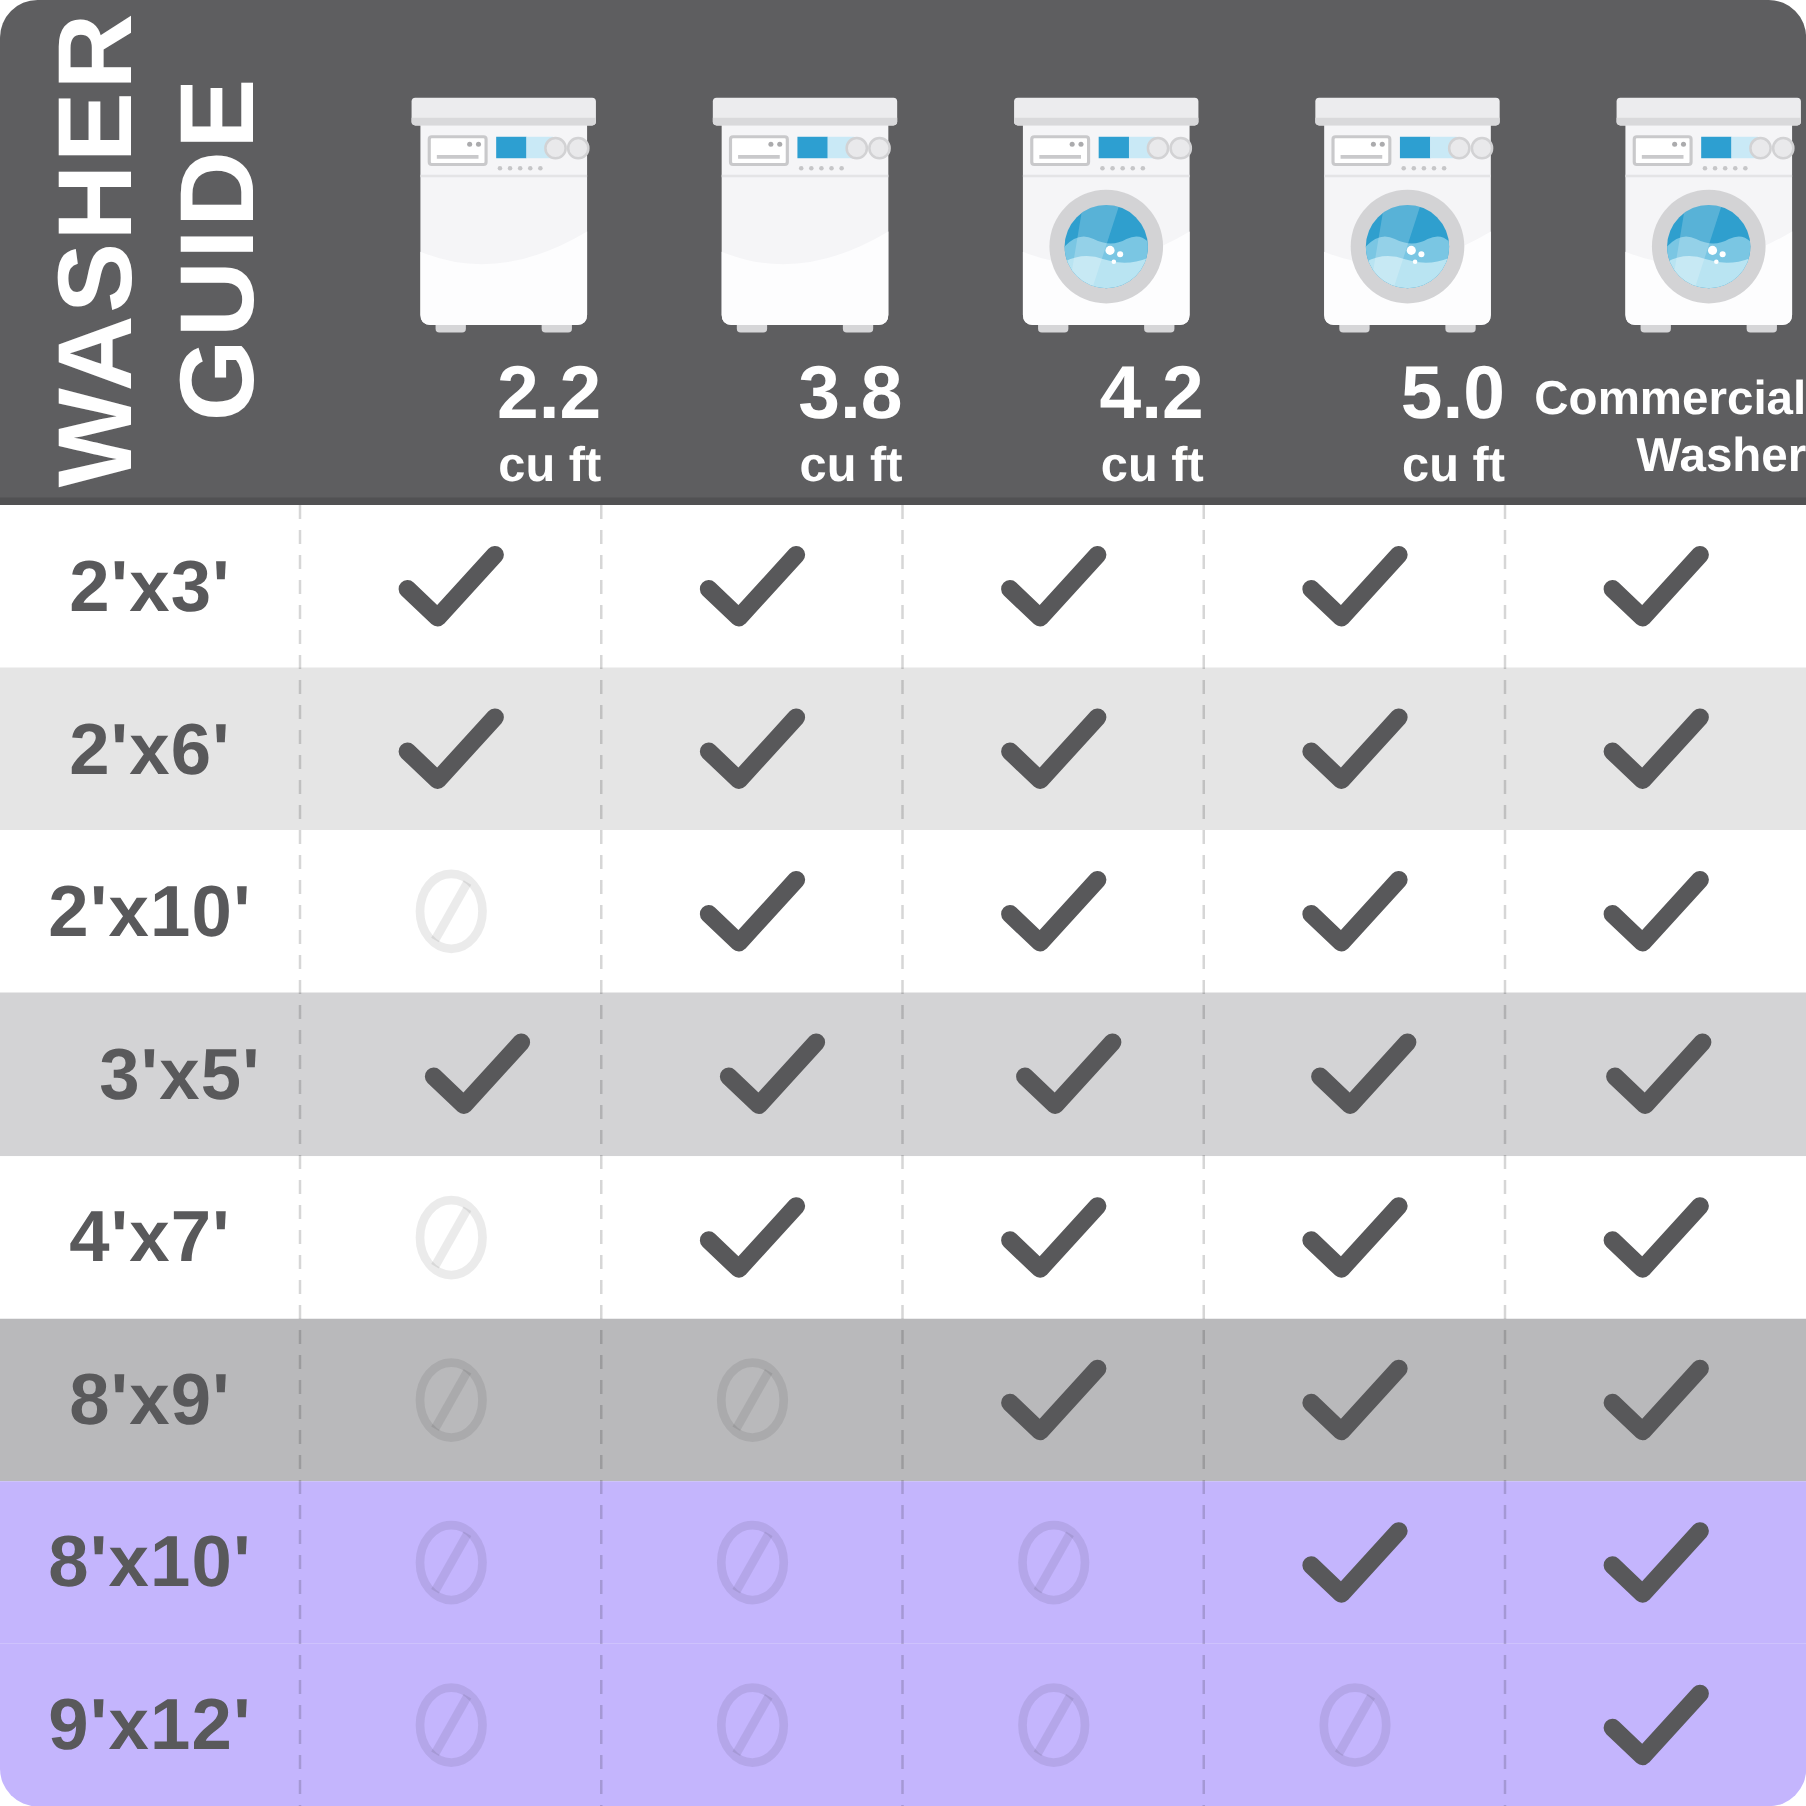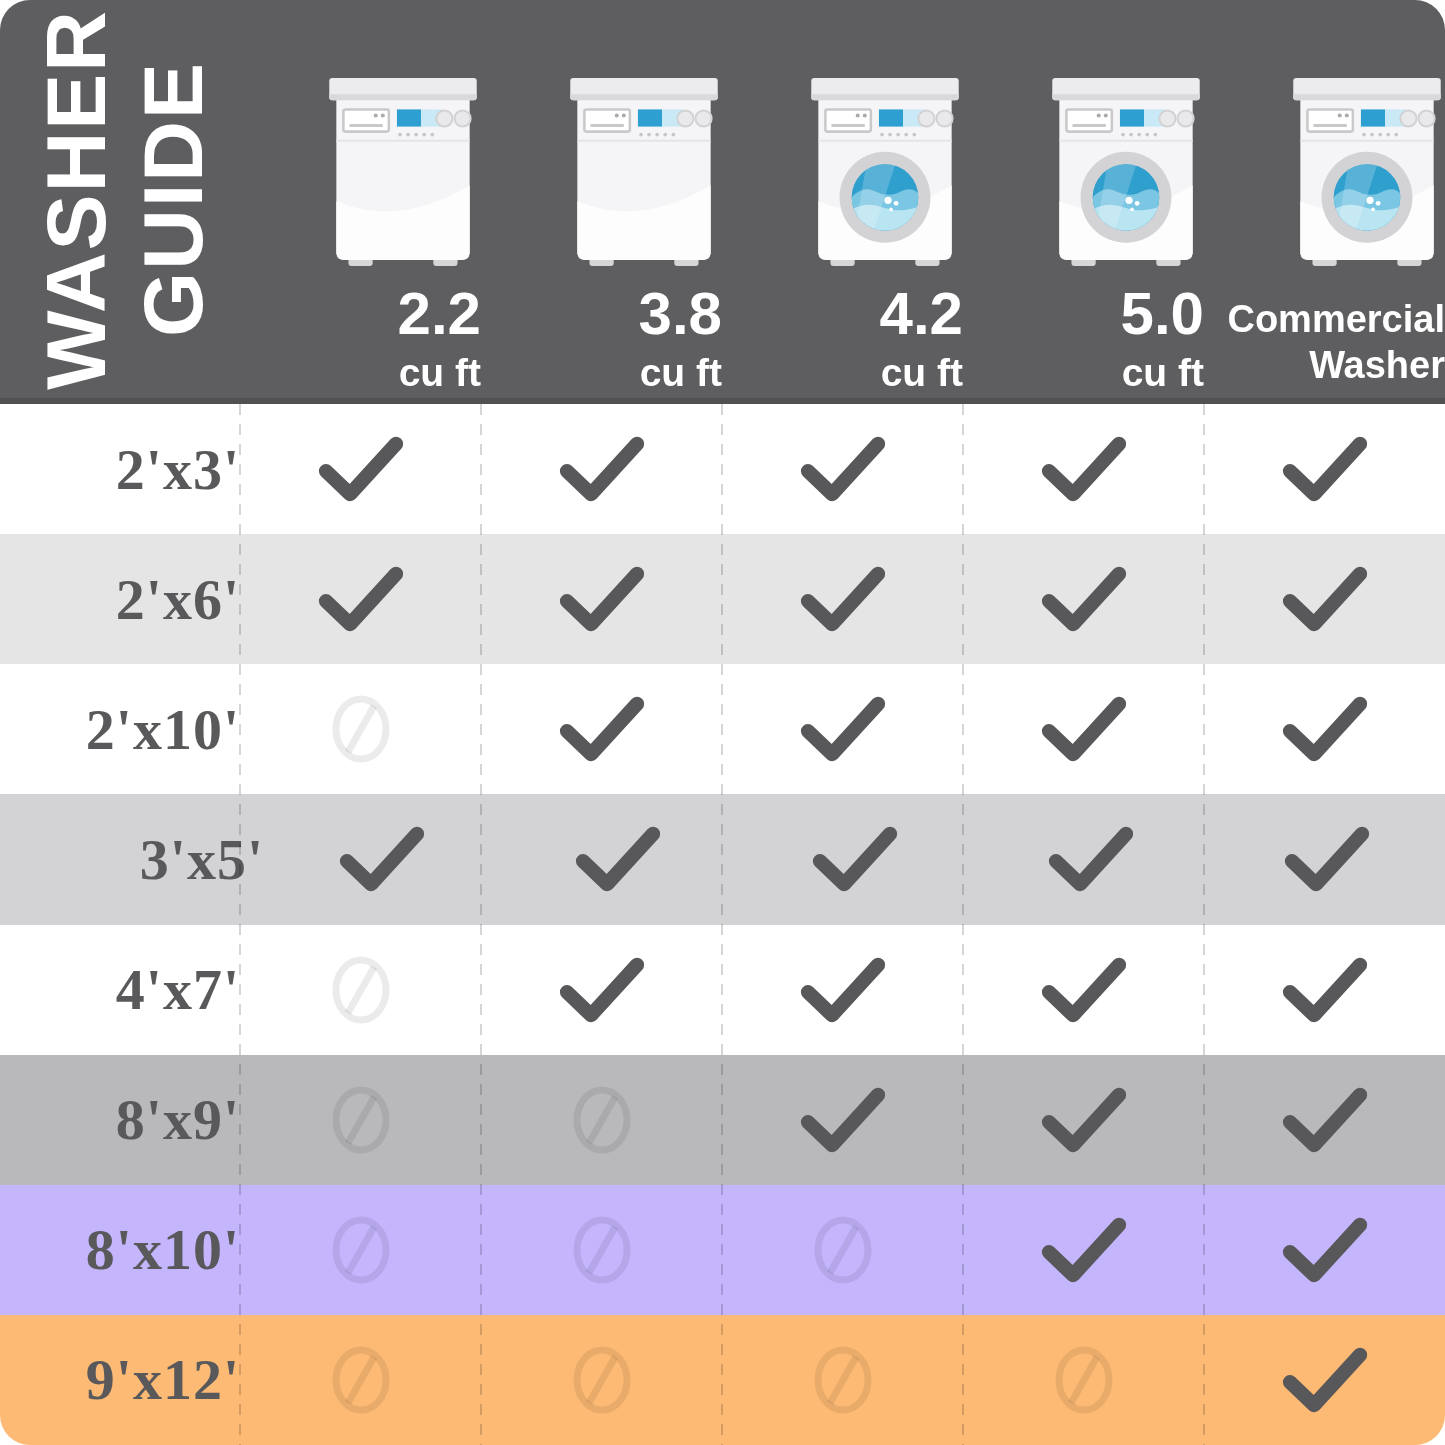--- a/index.html
+++ b/index.html
@@ -15,21 +15,21 @@
   .cap{color:#ffffff;font-weight:700;font-size:60px;line-height:1;margin-top:16px;}
   .unit{color:#ffffff;font-weight:700;font-size:39px;line-height:1;margin-top:9px;margin-left:33px;}
   .hcol.commercial .cap{font-size:38px;margin-top:30px;line-height:1.15;}
   .hcol.commercial .unit{font-size:38px;margin-top:4px;}
 
   
   .tbody{flex:1;display:flex;flex-direction:column;position:relative;}
   .vline{position:absolute;top:0;bottom:0;width:2px;z-index:3;
          background:repeating-linear-gradient(180deg,rgba(0,0,0,0.16) 0 11px,transparent 11px 20px);}
   .trow{flex:1;display:flex;align-items:center;}
-  .lcell{width:240px;flex:none;display:flex;align-items:center;justify-content:flex-end;font-family:Liberation Serif, serif;}
+  .lcell{width:240px;flex:none;display:flex;align-items:center;justify-content:center;}
   .rlabel{font-size:58px;font-weight:700;color:#59595b;letter-spacing:1px;}
   .cell{flex:1;display:flex;align-items:center;justify-content:center;}
   .cell svg{display:none;}
   .cell.v-yes svg.ic-yes{display:block;width:88px;height:70px;color:#58585a;}
   .cell.v-no  svg.ic-no {display:block;width:64px;height:74px;color:rgba(0,0,0,0.08);}
 
   .defs-svg{position:absolute;width:0;height:0;overflow:hidden;}
 </style>
 </head>
 <body>
@@ -399,21 +399,21 @@
           </svg>
 
     </div>
     <div class="cell v-yes">
       <svg class="ic-yes" viewBox="0 0 80 64">
             <use href="#icon-check"></use>
           </svg>
 
     </div>
   </div>
-      <div class="trow" style="background: #fdba74;">
+      <div class="trow" style="background: #c4b5fd;">
     <div class="lcell">
       <span class="rlabel">9'x12'</span>
     </div>
     <div class="cell v-no">
 
       <svg class="ic-no" viewBox="0 0 64 74">
             <use href="#icon-no"></use>
           </svg>
     </div>
     <div class="cell v-no">

